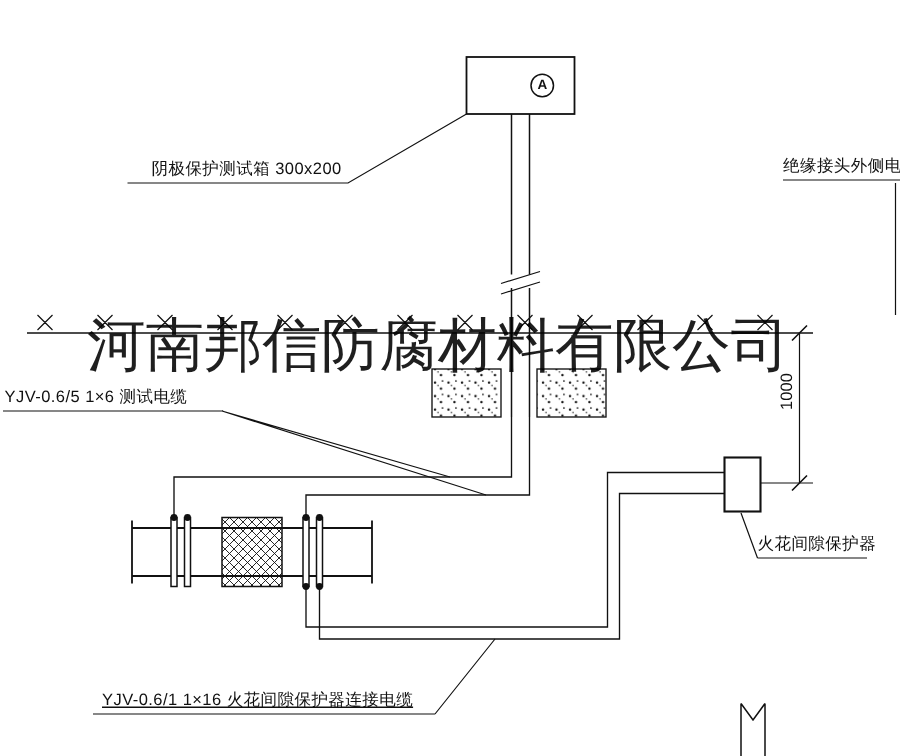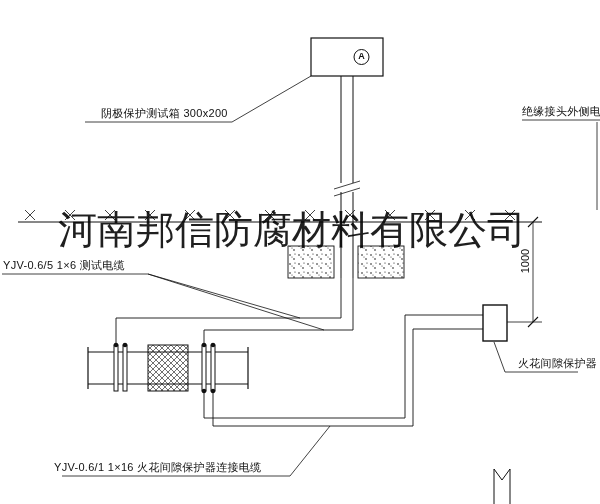--- a/index.html
+++ b/index.html
@@ -97,21 +97,21 @@
   </svg>
 
   <div class="ammeter">A</div>
 
   <div class="lbl" style="left:101px; top:107px;">阴极保护测试箱 300x200</div>
 
   <div class="lbl" style="left:522px; top:105px;">绝缘接头外侧电缆</div>
 
   <div class="lbl" style="left:3px; top:259px;">YJV-0.6/5 1×6  测试电缆</div>
 
-  <div class="lbl" style="left:505px; top:357px;margin-left:13px;">火花间隙保护器</div>
+  <div class="lbl" style="left:505px; top:357px;">火花间隙保护器</div>
 
-  <div class="lbl" style="left:54px; top:461px;">YJV-0.6/1 1×16  火花间隙保护器连接电缆</div>
+  <div class="lbl" style="left:68px; top:461px;text-decoration:underline;">YJV-0.6/1 1×16  火花间隙保护器连接电缆</div>
 
   <div class="dim-v">1000</div>
 
   <div class="watermark">河南邦信防腐材料有限公司</div>
 
 </div>
 
 </body></html>

